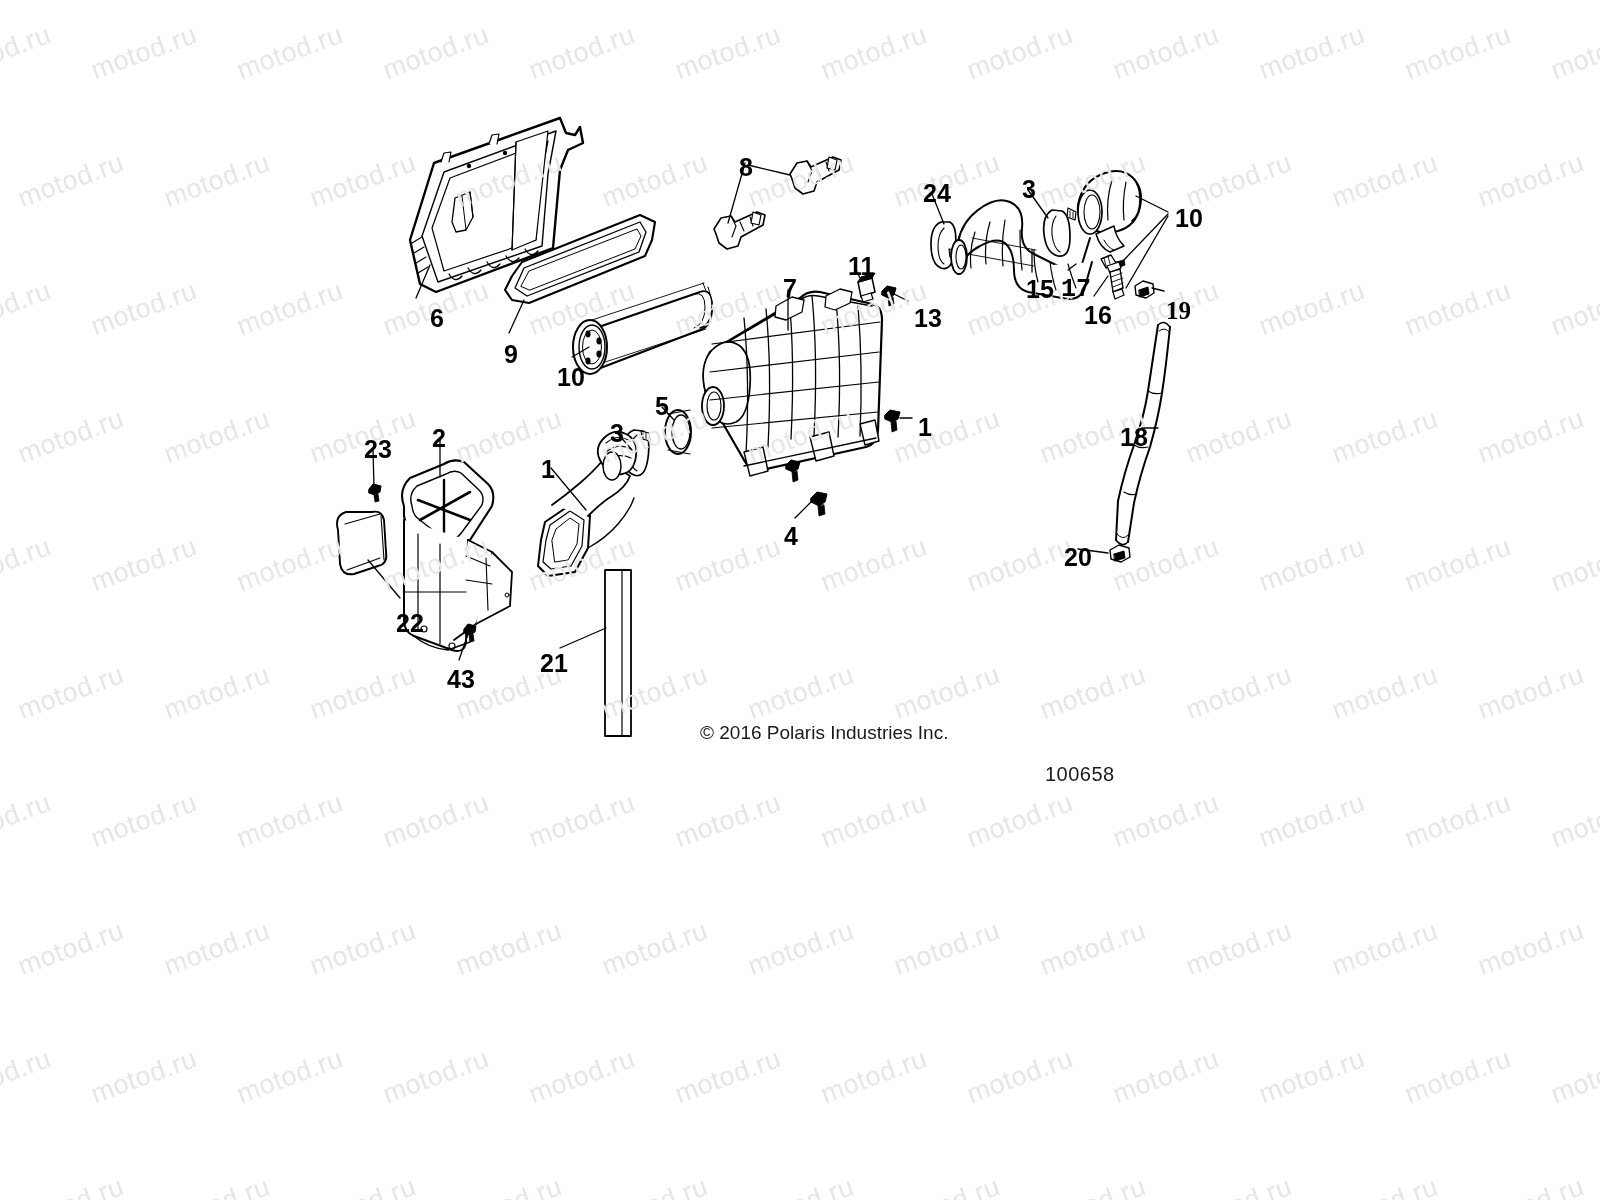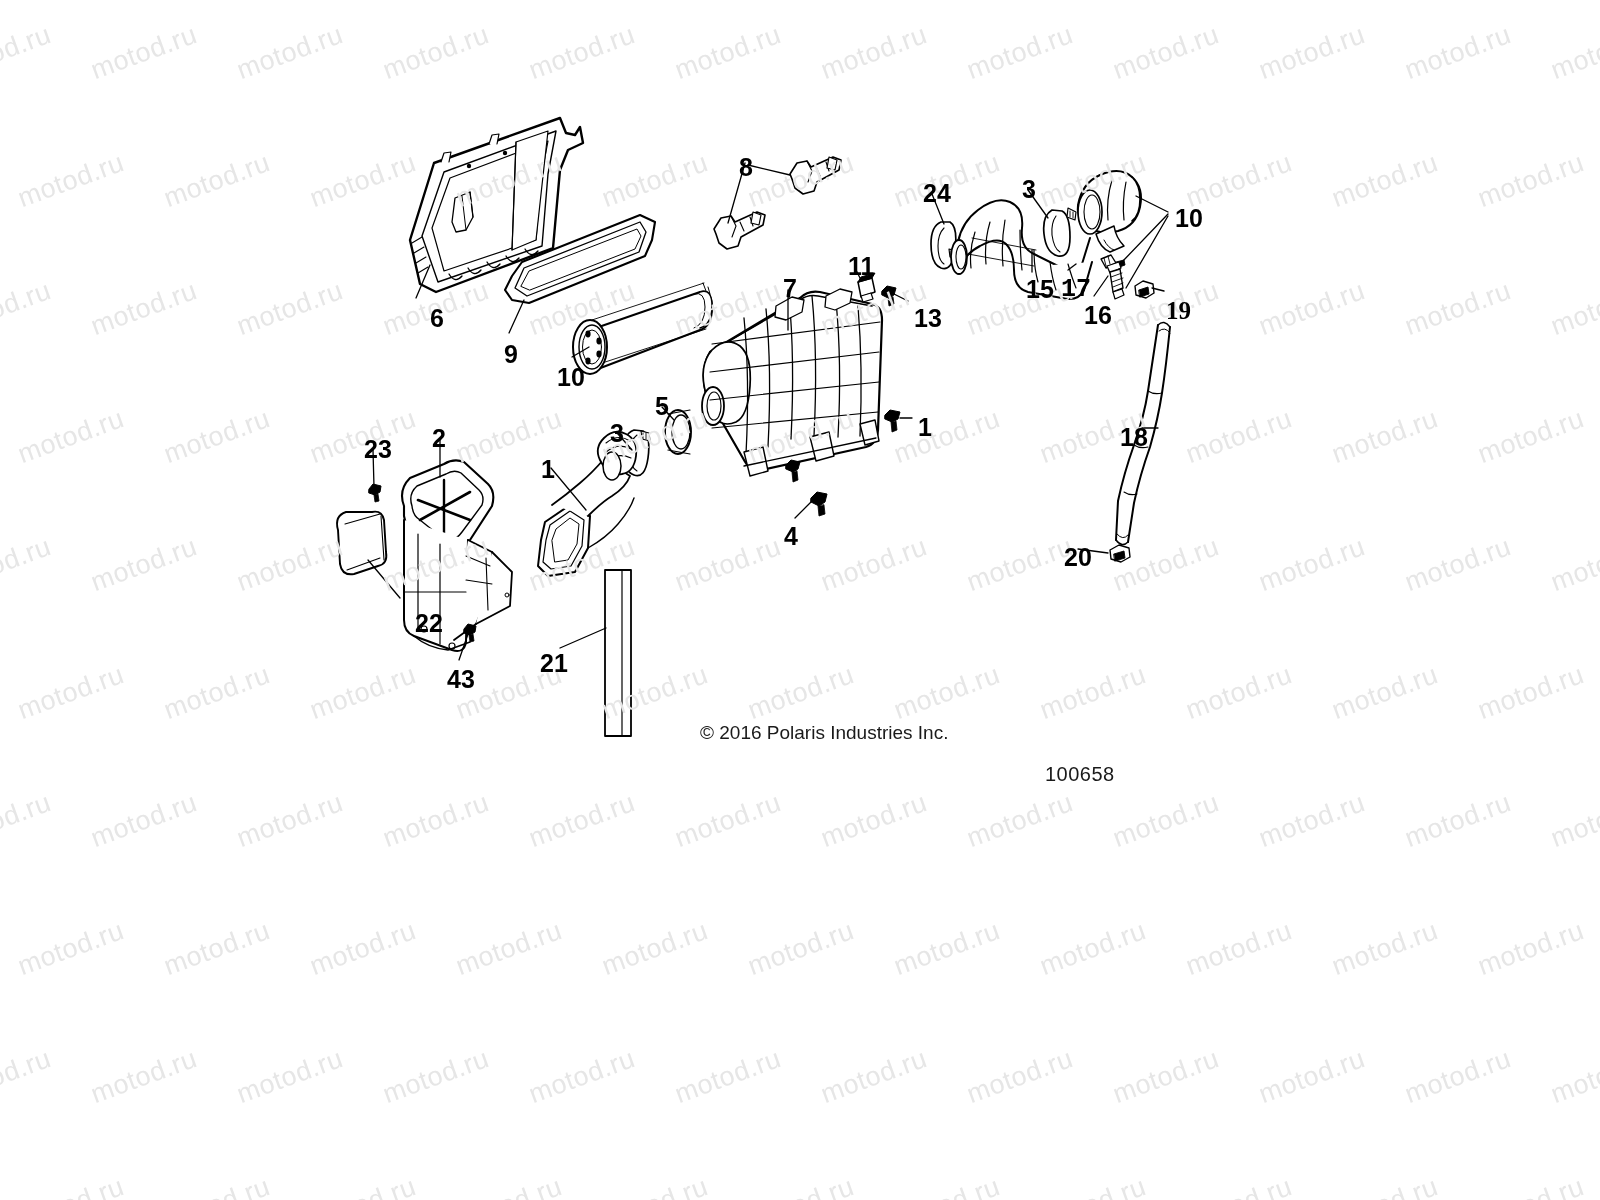--- a/index.html
+++ b/index.html
@@ -478,21 +478,21 @@
       <div class="callout" style="left: 918px; top: 415px;">1</div>
       <div class="callout" style="left: 914px; top: 306px;">13</div>
       <div class="callout" style="left: 1175px; top: 206px;">10</div>
       <div class="callout" style="left: 1026px; top: 277px;">15</div>
       <div class="callout" style="left: 1084px; top: 303px;">16</div>
       <div class="callout" style="left: 1061px; top: 277px; font-family: Liberation Mono, monospace;">17</div>
       <div class="callout" style="left: 1120px; top: 425px;">18</div>
       <div class="callout" style="left: 1166px; top: 298px; font-family: Liberation Serif, serif;">19</div>
       <div class="callout" style="left: 1064px; top: 545px;">20</div>
       <div class="callout" style="left: 540px; top: 651px;">21</div>
-      <div class="callout" style="left: 396px; top: 611px; margin-left: 19px;">22</div>
+      <div class="callout" style="left: 396px; top: 611px;">22</div>
       <div class="callout" style="left: 364px; top: 437px;">23</div>
       <div class="callout" style="left: 923px; top: 181px;">24</div>
       <div class="callout" style="left: 447px; top: 667px;">43</div>
     </div>
 
   <div class="foot" id="copyright">© 2016 Polaris Industries Inc.</div>
   <div class="foot" id="drawing-no">100658</div>
 
 </div>
 

